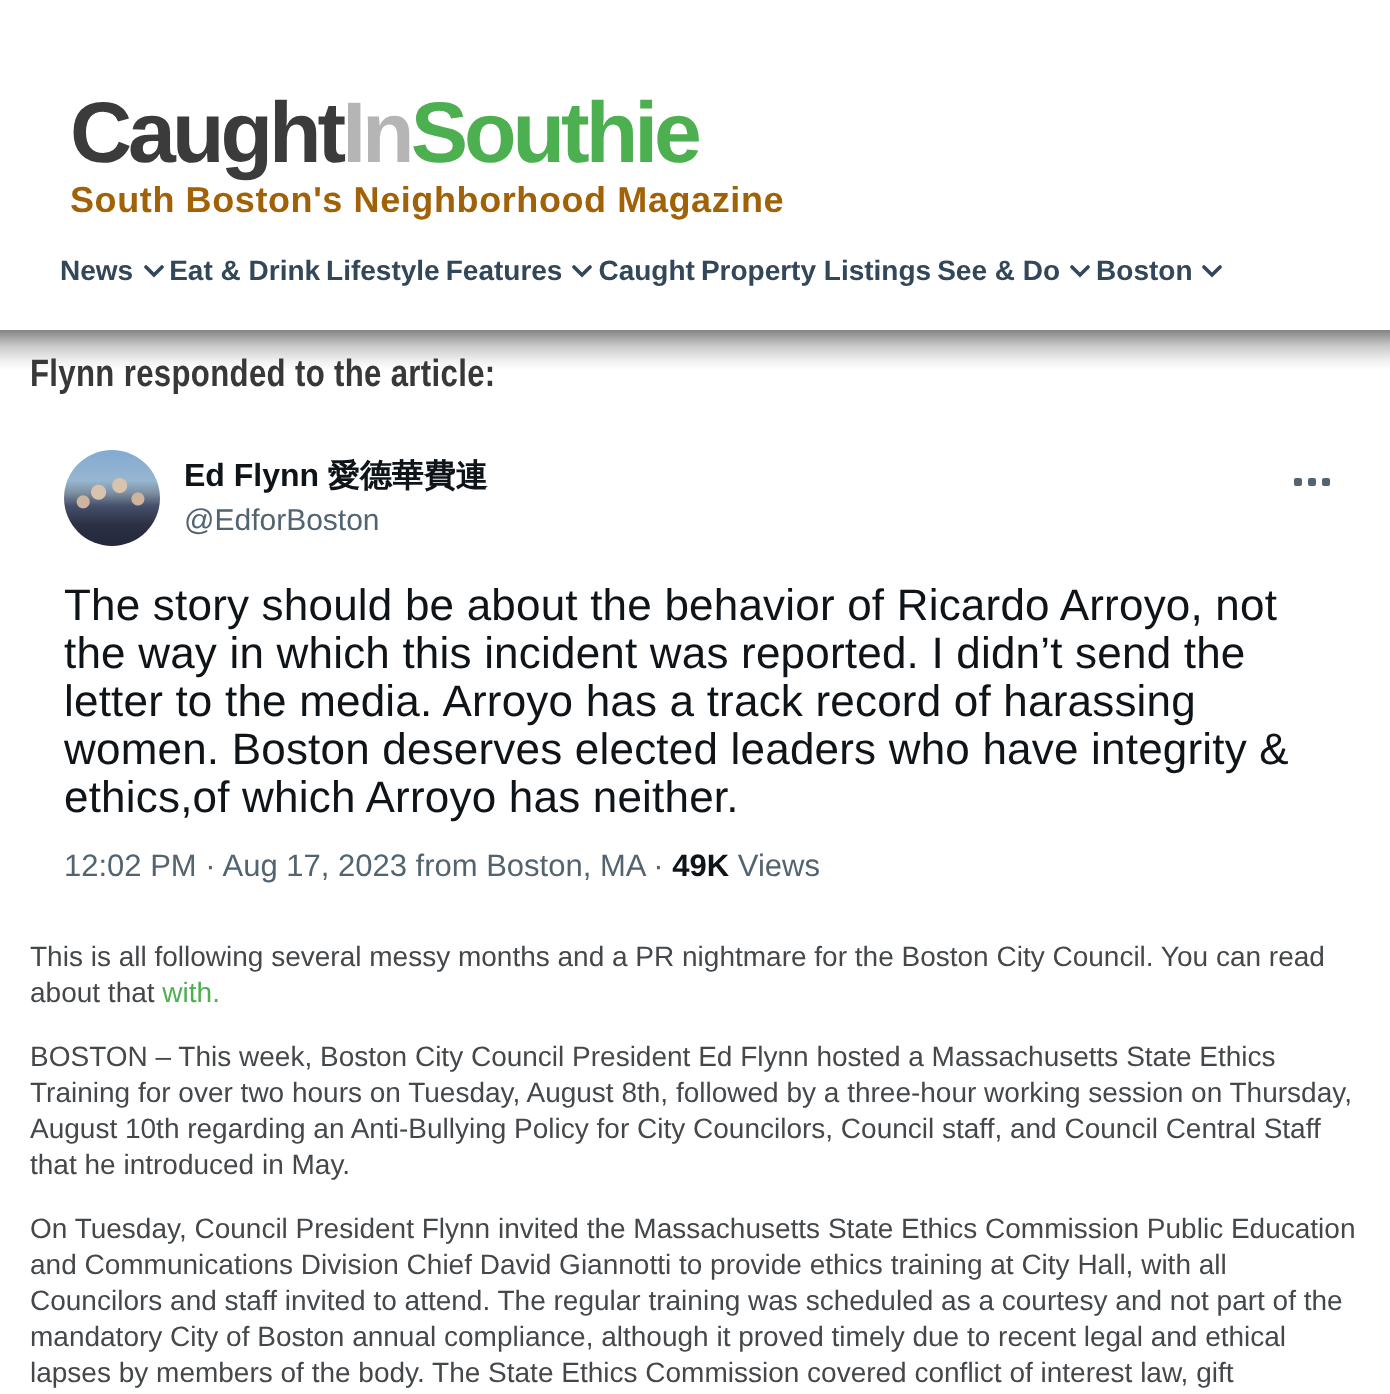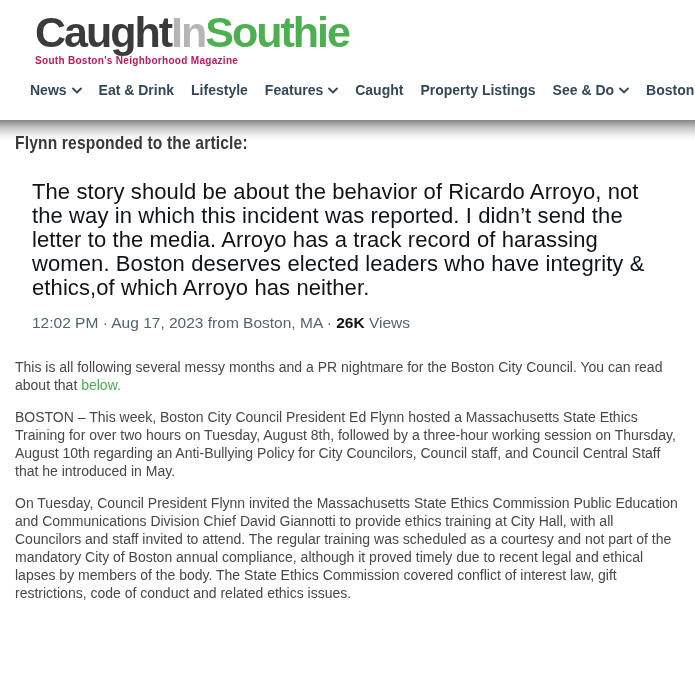--- a/index.html
+++ b/index.html
@@ -1,30 +1,30 @@
 <!DOCTYPE html>
 <html><head>
 <meta charset="utf-8">
 <style>
   * { margin:0; padding:0; box-sizing:border-box; }
   html,body { width:695px; height:697px; overflow:hidden; background:#ffffff;
     font-family:"Liberation Sans", sans-serif; }
 
   
   .site-header { padding-top:10px; }
-  .logo { margin-left:35px; width:340px; cursor:pointer; }
+  .logo { margin-left:35px; width:340px; cursor:pointer;margin-top:35px; }
   .wordmark { font-size:43px; font-weight:700; letter-spacing:-2px; line-height:44px; white-space:nowrap; }
   .lg-dark  { color:#3b3b3b; }
   .lg-gray  { color:#b5b5b5; }
   .lg-green { color:#4caf50; }
-  .tagline { width:338px; text-align:left; font-size:10px; font-weight:700;
-    color:#be185d; letter-spacing:.3px; margin-top:1px; white-space:nowrap; }
+  .tagline { width:338px; text-align:left; font-size:18px; font-weight:700;
+    color:#a16207; letter-spacing:.3px; margin-top:1px; white-space:nowrap; }
 
   nav.main-nav { margin-top:14px; padding-left:30px; height:20px; display:flex;
-    gap:17px; align-items:center; white-space:nowrap; overflow:hidden; width:695px; }
+    gap:3px; align-items:center; white-space:nowrap; overflow:hidden; width:695px; }
   .nav-item { display:inline-flex; align-items:center; flex-shrink:0; cursor:pointer;
     font-size:14px; font-weight:700; color:#33475a; text-decoration:none; }
   .chev { margin-left:5px; display:inline-flex; }
 
   .header-shadow { margin-top:20px; height:20px; width:695px;
     background:linear-gradient(180deg,#848484 0px,#9d9d9d 3px,#c9c9c9 8px,#eeeeee 15px,#ffffff 20px); }
 
   
   .section-heading { margin:-8px 0 0 15px; font-size:19px; font-weight:700; color:#383838;
     letter-spacing:.2px; transform:scaleX(.82); transform-origin:left center; white-space:nowrap; }
@@ -113,22 +113,34 @@
 
   </nav>
 </header>
 
 <div class="header-shadow"></div>
 
 <main>
   <h2 class="section-heading">Flynn responded to the article:</h2>
 
   <section class="tweet">
+    <div class="tweet-header">
+      <div class="avatar"></div>
+      <div class="author">
+        <div class="author-name">Ed Flynn 愛德華費連</div>
+        <div class="author-handle">@EdforBoston</div>
+      </div>
+      <div class="more">
+          <i></i>
+          <i></i>
+          <i></i>
+        </div>
+    </div>
     <p class="tweet-body">The story should be about the behavior of Ricardo Arroyo, not the way in which this incident was reported. I didn’t send the letter to the media. Arroyo has a track record of harassing women. Boston deserves elected leaders who have integrity &amp; ethics,of which Arroyo has neither.</p>
-    <div class="tweet-meta"><span>12:02 PM · Aug 17, 2023 from Boston, MA · </span><span class="views">26K</span><span> Views</span></div>
+    <div class="tweet-meta"><span>12:02 PM · Aug 17, 2023 from Boston, MA · </span><span class="views">49K</span><span> Views</span></div>
   </section>
 
   <div class="article">
-    <p><span>This is all following several messy months and a PR nightmare for the Boston City Council.  You can read about that </span><a class="green-link">below</a><span class="green-link">.</span></p>
+    <p><span>This is all following several messy months and a PR nightmare for the Boston City Council.  You can read about that </span><a class="green-link">with</a><span class="green-link">.</span></p>
     <p>BOSTON – This week, Boston City Council President Ed Flynn hosted a Massachusetts State Ethics Training for over two hours on Tuesday, August 8th, followed by a three-hour working session on Thursday, August 10th regarding an Anti-Bullying Policy for City Councilors, Council staff, and Council Central Staff that he introduced in May.</p>
     <p>On Tuesday, Council President Flynn invited the Massachusetts State Ethics Commission Public Education and Communications Division Chief David Giannotti to provide ethics training at City Hall, with all Councilors and staff invited to attend. The regular training was scheduled as a courtesy and not part of the mandatory City of Boston annual compliance, although it proved timely due to recent legal and ethical lapses by members of the body. The State Ethics Commission covered conflict of interest law, gift restrictions, code of conduct and related ethics issues.</p>
   </div>
 </main>
 
 </body></html>

